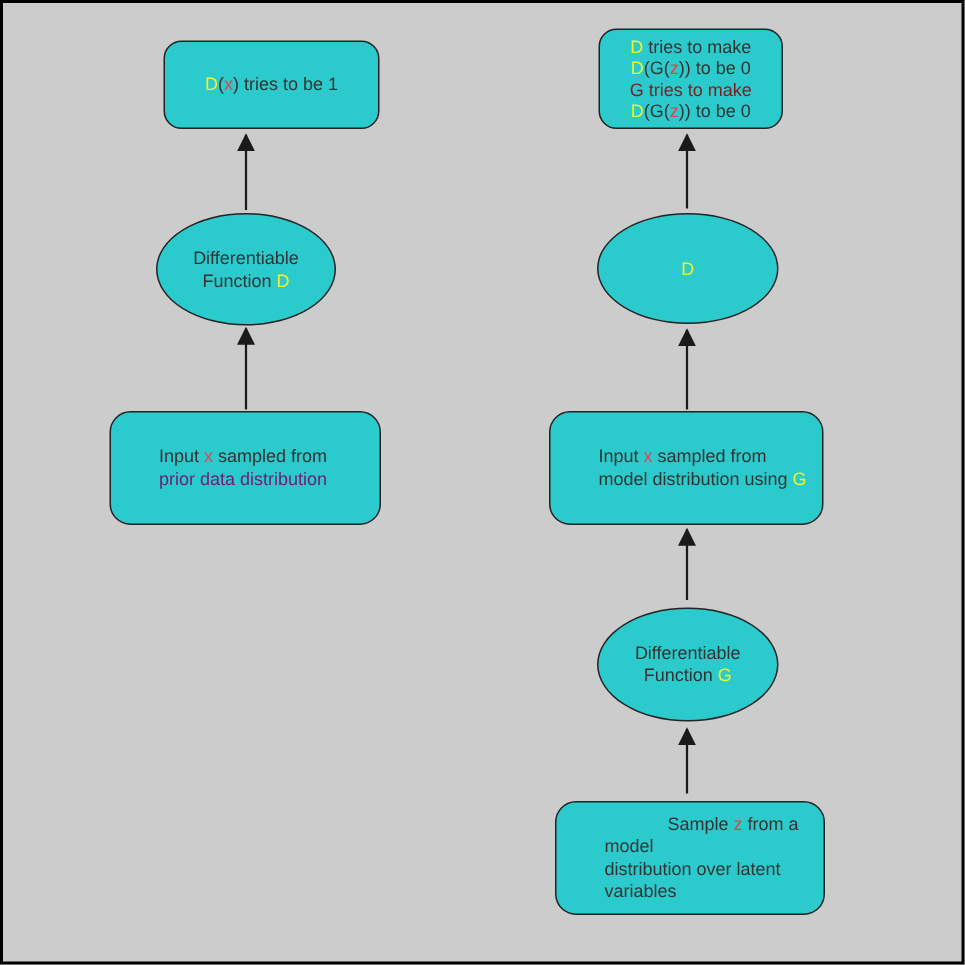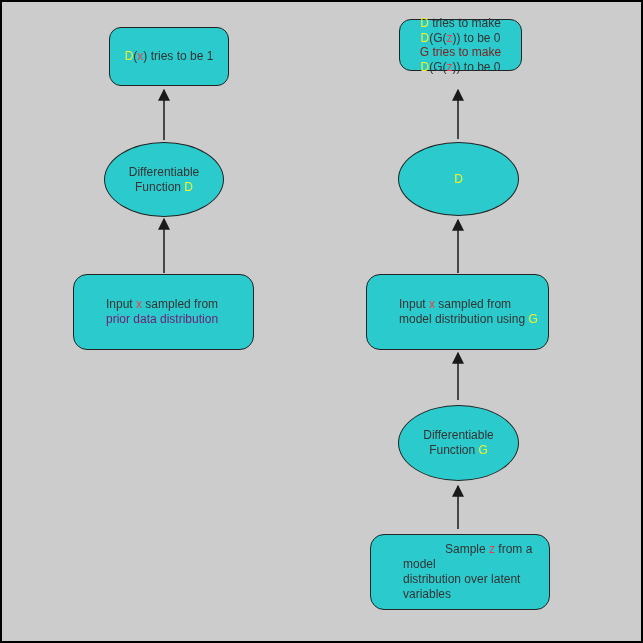--- a/index.html
+++ b/index.html
@@ -46,35 +46,35 @@
       </marker>
     </defs>
     <line x1="162" y1="138" x2="162" y2="88" stroke="#1a1a1a" stroke-width="1.5" marker-end="url(#ah)"></line>
     <line x1="162" y1="271" x2="162" y2="217" stroke="#1a1a1a" stroke-width="1.5" marker-end="url(#ah)"></line>
     <line x1="456" y1="137" x2="456" y2="88" stroke="#1a1a1a" stroke-width="1.5" marker-end="url(#ah)"></line>
     <line x1="456" y1="271" x2="456" y2="218" stroke="#1a1a1a" stroke-width="1.5" marker-end="url(#ah)"></line>
     <line x1="456" y1="398" x2="456" y2="351" stroke="#1a1a1a" stroke-width="1.5" marker-end="url(#ah)"></line>
     <line x1="456" y1="527" x2="456" y2="484" stroke="#1a1a1a" stroke-width="1.5" marker-end="url(#ah)"></line>
   </svg>
 
-  <div class="node rect center-text" style="left:107px; top:25px; width:120px; height:59px;">
+  <div class="node rect center-text" style="left:107px; top:25px; width:144px; height:59px;">
       <div><span style="color: rgb(242, 242, 43);">D</span><span style="color: rgb(51, 51, 51);">(</span><span style="color: rgb(232, 65, 76);">x</span><span style="color: rgb(51, 51, 51);">) tries to be 1</span></div>
     </div>
 
   <div class="node ellipse center-text" style="left:102px; top:140px; width:120px; height:75px;">
       <div><span style="color: rgb(51, 51, 51);">Differentiable</span></div>
       <div><span style="color: rgb(51, 51, 51);">Function </span><span style="color: rgb(242, 242, 43);">D</span></div>
     </div>
 
   <div class="node rect left-text" style="left:71px; top:272px; width:181px; height:76px; border-radius:14px;">
       <div><span style="color: rgb(51, 51, 51);">Input </span><span style="color: rgb(232, 65, 76);">x</span><span style="color: rgb(51, 51, 51);"> sampled from</span></div>
       <div><span style="color: #701a75;">prior data distribution</span></div>
     </div>
 
-  <div class="node rect center-text" style="left:397px; top:17px; width:123px; height:52px; line-height:14.5px;">
+  <div class="node rect center-text" style="left:397px; top:17px; width:123px; height:67px; line-height:14.5px;">
       <div><span style="color: rgb(242, 242, 43);">D</span><span style="color: rgb(51, 51, 51);"> tries to make</span></div>
       <div><span style="color: rgb(242, 242, 43);">D</span><span style="color: rgb(51, 51, 51);">(G(</span><span style="color: rgb(232, 65, 76);">z</span><span style="color: rgb(51, 51, 51);">)) to be 0</span></div>
       <div><span style="color: #7f1d1d;">G tries to make</span></div>
       <div><span style="color: rgb(242, 242, 43);">D</span><span style="color: rgb(51, 51, 51);">(G(</span><span style="color: rgb(232, 65, 76);">z</span><span style="color: rgb(51, 51, 51);">)) to be 0</span></div>
     </div>
 
   <div class="node ellipse center-text" style="left:396px; top:140px; width:121px; height:74px;">
       <div><span style="color: rgb(242, 242, 43);">D</span></div>
     </div>
 

